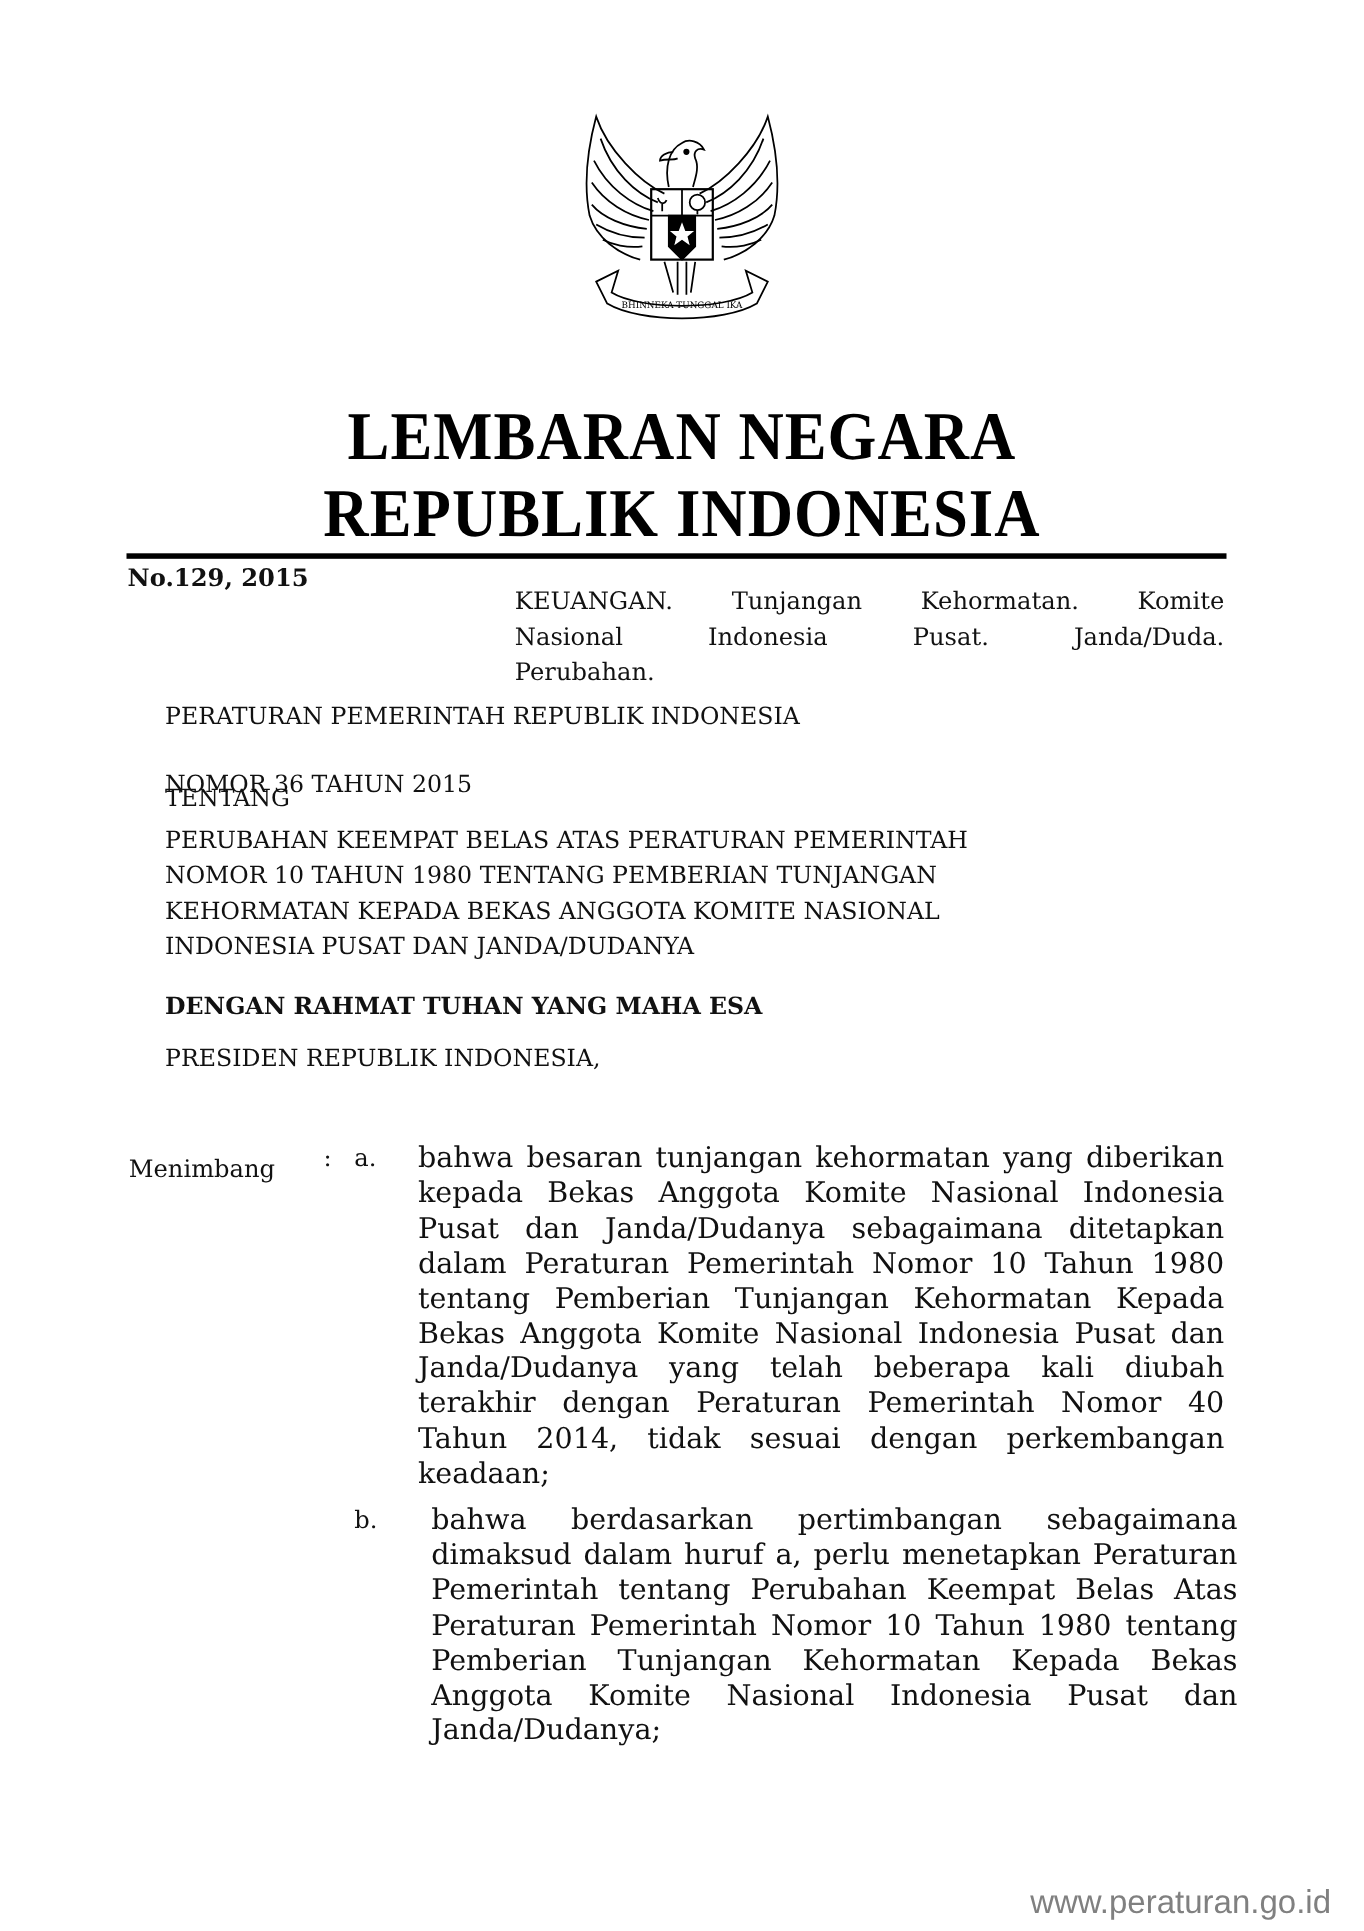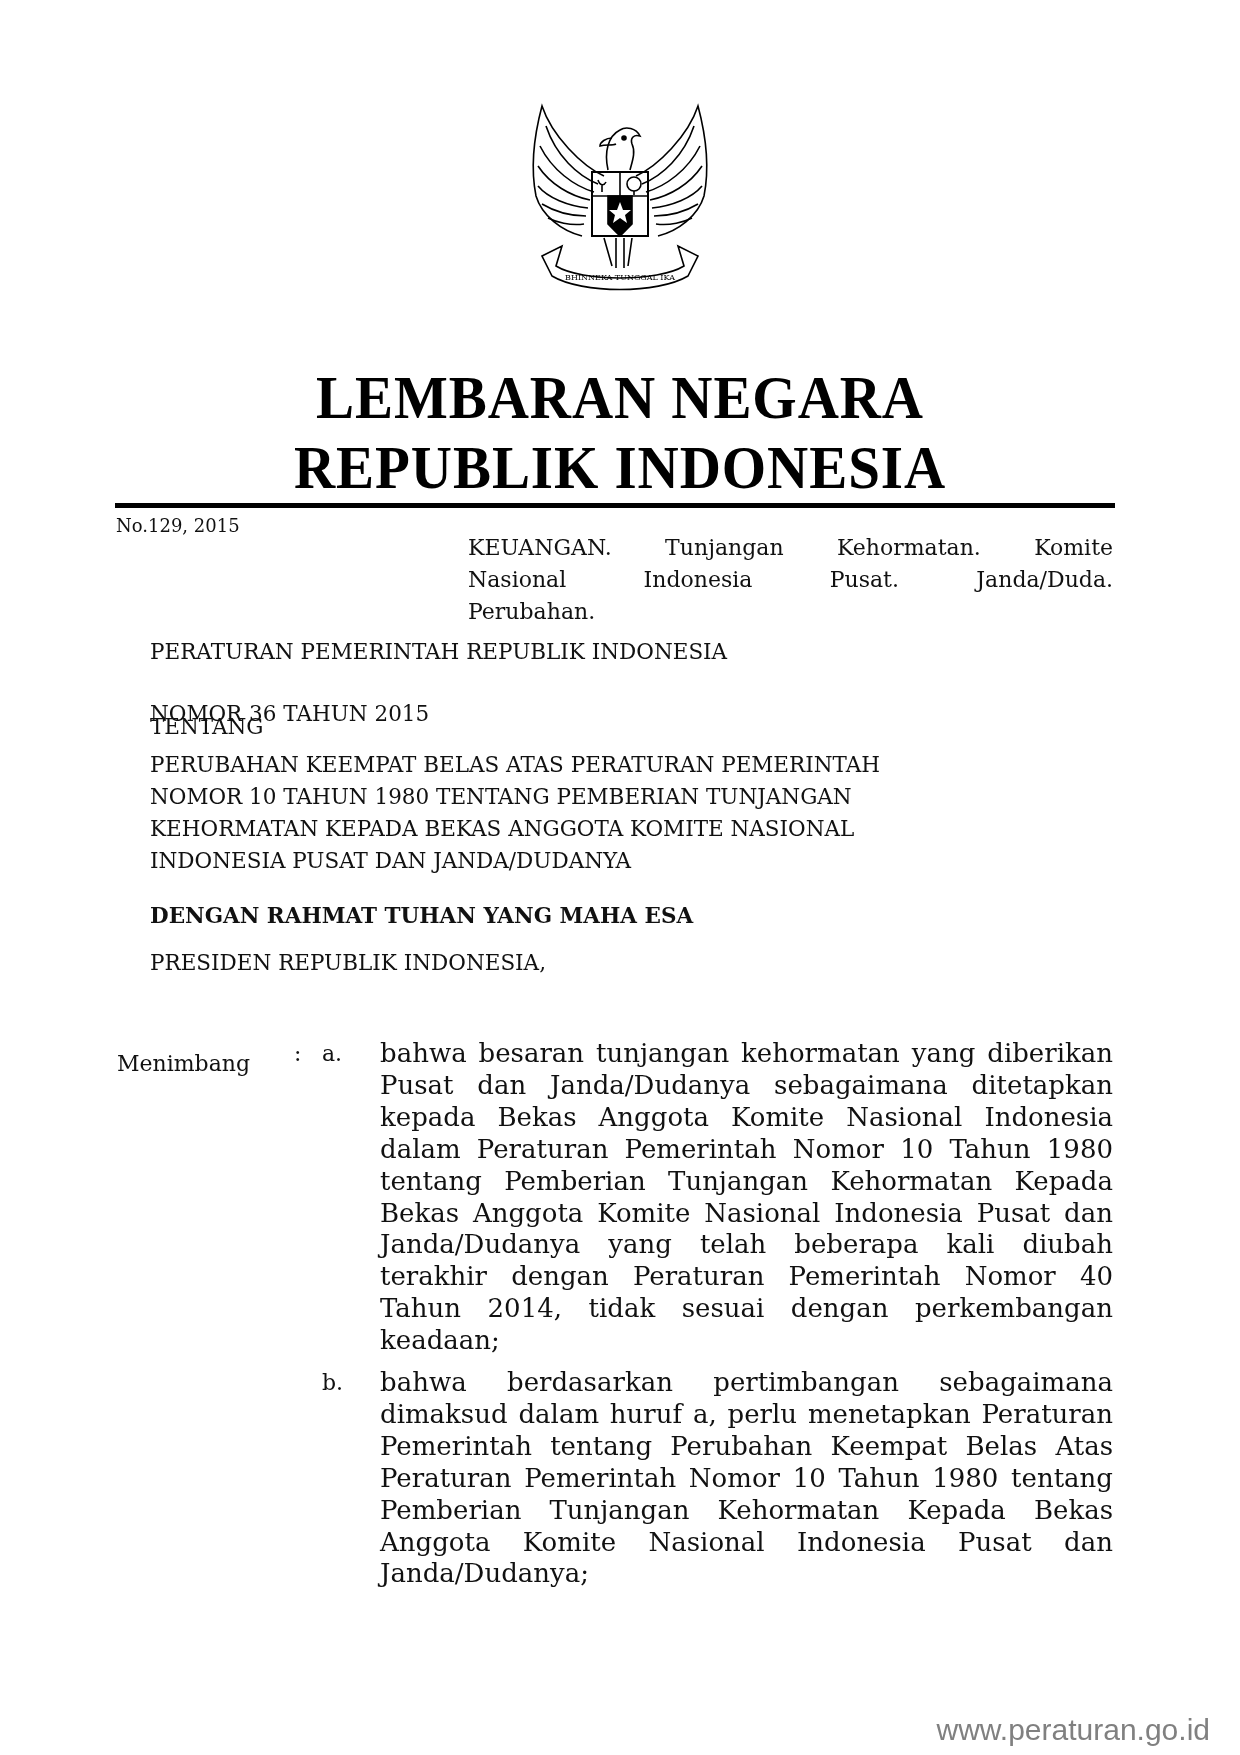--- a/index.html
+++ b/index.html
@@ -2,21 +2,21 @@
 <html><head>
 <meta charset="utf-8">
 <style>
   html, body { margin:0; padding:0; background:#ffffff; }
   body { width:1240px; height:1755px; position:relative; overflow:hidden; color:#111; font-family:"DejaVu Serif", serif; }
   .emblem { position:absolute; left:512px; top:96px; width:216px; height:210px; }
   .masthead { position:absolute; left:0; width:1240px; text-align:center; font-family:"Liberation Serif", serif; font-weight:bold; font-size:62px; letter-spacing:1px; color:#000; line-height:1; transform:scaleX(0.92); transform-origin:center; }
   .mh1 { top:366px; }
   .mh2 { top:436px; }
   .rule { position:absolute; left:115px; top:503px; width:1000px; height:5px; background:#000; }
-  .meta-no { position:absolute; left:116px; top:510px; font-size:18px; line-height:32px; }
+  .meta-no { position:absolute; left:116px; top:510px; font-size:22px; line-height:32px;font-weight:bold; }
   .meta-desc { position:absolute; left:468px; top:510px; width:645px; font-size:22px; line-height:32px; text-align:justify;margin-top:22px; }
   .meta-desc .ln { display:block; text-align:justify; text-align-last:justify; }
   .meta-desc .ln.last { text-align-last:left; }
   .center { position:absolute; left:150px; width:940px; font-size:21.5px; line-height:32px; }
   .c1 { top:636px; }
   .c2 { top:698px; }
   .c3 { top:711px; }
   .c4 { top:749px; }
   .c5 { top:900px;font-weight:bold; }
   .c6 { top:947px; }
@@ -93,33 +93,33 @@
 </div>
 <div class="center c5">DENGAN RAHMAT TUHAN YANG MAHA ESA</div>
 <div class="center c6">PRESIDEN REPUBLIK INDONESIA,</div>
 
 <div class="label">Menimbang</div>
 <div class="colon">:</div>
 
 <div class="marker" style="top:1038px;">a.</div>
 <div class="para" style="top:1038px;">
   <span class="ln">bahwa besaran tunjangan kehormatan yang diberikan</span>
+  <span class="ln">kepada Bekas Anggota Komite Nasional Indonesia</span>
   <span class="ln">Pusat dan Janda/Dudanya sebagaimana ditetapkan</span>
-  <span class="ln">kepada Bekas Anggota Komite Nasional Indonesia</span>
   <span class="ln">dalam Peraturan Pemerintah Nomor 10 Tahun 1980</span>
   <span class="ln">tentang Pemberian Tunjangan Kehormatan Kepada</span>
   <span class="ln">Bekas Anggota Komite Nasional Indonesia Pusat dan</span>
   <span class="ln">Janda/Dudanya yang telah beberapa kali diubah</span>
   <span class="ln">terakhir dengan Peraturan Pemerintah Nomor 40</span>
   <span class="ln">Tahun 2014, tidak sesuai dengan perkembangan</span>
   <span class="ln last">keadaan;</span>
 </div>
 
 <div class="marker" style="top:1367px;">b.</div>
-<div class="para" style="top:1367px;">
+<div class="para" style="top:1367px;margin-left:12px;">
   <span class="ln">bahwa berdasarkan pertimbangan sebagaimana</span>
   <span class="ln">dimaksud dalam huruf a, perlu menetapkan Peraturan</span>
   <span class="ln">Pemerintah tentang Perubahan Keempat Belas Atas</span>
   <span class="ln">Peraturan Pemerintah Nomor 10 Tahun 1980 tentang</span>
   <span class="ln">Pemberian Tunjangan Kehormatan Kepada Bekas</span>
   <span class="ln">Anggota Komite Nasional Indonesia Pusat dan</span>
   <span class="ln last">Janda/Dudanya;</span>
 </div>
 
 <div class="footer-url">www.peraturan.go.id</div>

